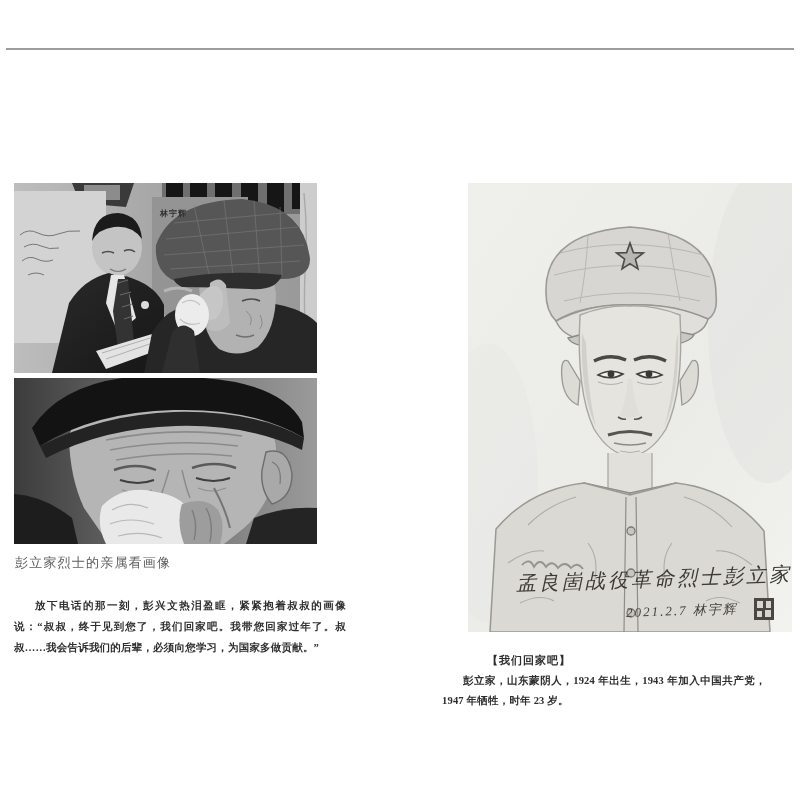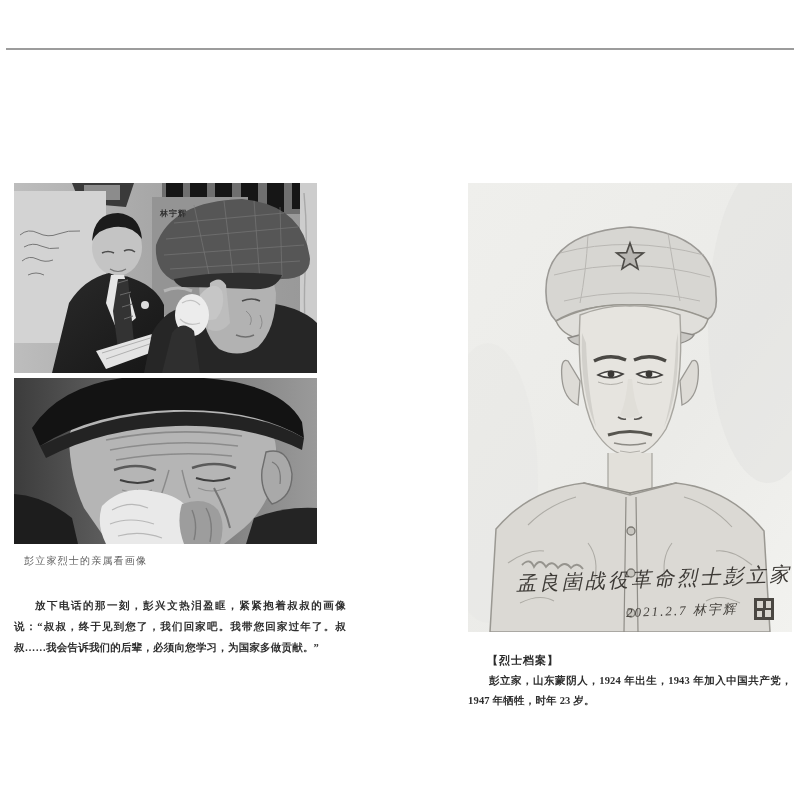--- a/index.html
+++ b/index.html
@@ -6,34 +6,34 @@
   .page{position:relative;width:800px;height:800px;background:#ffffff;overflow:hidden;
         font-family:"Liberation Serif","DejaVu Serif",serif;}
   .abs{position:absolute;}
   .top-rule{left:6px;right:6px;top:48px;height:2px;background:#9c9c9c;}
   .photo{left:14px;width:303px;overflow:hidden;}
   .photo svg{display:block;}
   .photo-top{top:183px;height:190px;}
   .photo-bottom{top:378px;height:166px;}
   .poster-label{position:absolute;left:146px;top:25px;font-size:8px;color:#2f2f2f;
         letter-spacing:1px;font-weight:bold;}
-  .caption{left:15px;top:554px;width:300px;font-size:10px;color:#5d5d5d;
-        letter-spacing:1.2px;margin-left:9px;}
+  .caption{left:15px;top:554px;width:300px;font-size:13px;color:#5d5d5d;
+        letter-spacing:1.2px;}
   .para{font-size:10.5px;color:#2e2e2e;text-align:justify;text-indent:2em;
         line-height:21px;letter-spacing:0.2px;font-weight:bold;}
   .para-left{left:14px;top:595px;width:332px;}
   .sketch-wrap{left:468px;top:183px;width:324px;height:449px;}
   .inscription{position:absolute;left:48px;top:383px;width:260px;font-size:20px;
         color:#3d3a36;transform:rotate(-2deg);font-style:italic;letter-spacing:3px;
         white-space:nowrap;}
   .signature{position:absolute;left:158px;top:419px;font-size:13px;color:#45423d;
         transform:rotate(-2deg);font-style:italic;letter-spacing:2px;white-space:nowrap;}
   .archive-heading{left:468px;top:653px;width:324px;font-size:11px;font-weight:bold;
         color:#2b2b2b;text-indent:19px;letter-spacing:1px;}
-  .para-right{left:468px;top:671px;width:324px;line-height:20px;}
+  .para-right{left:442px;top:671px;width:324px;line-height:20px;}
 </style>
 </head>
 <body>
 
 <div class="page">
 
   <div class="abs top-rule"></div>
 
   <div class="abs photo photo-top">
     <svg width="303" height="190" viewBox="0 0 303 190">
@@ -238,17 +238,17 @@
             <rect x="298" y="418" width="5" height="7"></rect>
           <rect x="289" y="428" width="5" height="6"></rect>
             <rect x="297" y="427" width="6" height="7"></rect>
         </g>
       </g>
     </svg>
     <div class="inscription">孟良崮战役革命烈士彭立家</div>
     <div class="signature">2021.2.7 林宇辉</div>
   </div>
 
-  <div class="abs archive-heading">【烈士档案】</div>
+  <div class="abs archive-heading">【我们回家吧】</div>
 
   <div class="abs para para-right">彭立家，山东蒙阴人，1924 年出生，1943 年加入中国共产党，1947 年牺牲，时年 23 岁。</div>
 
 </div>
 
 </body></html>

